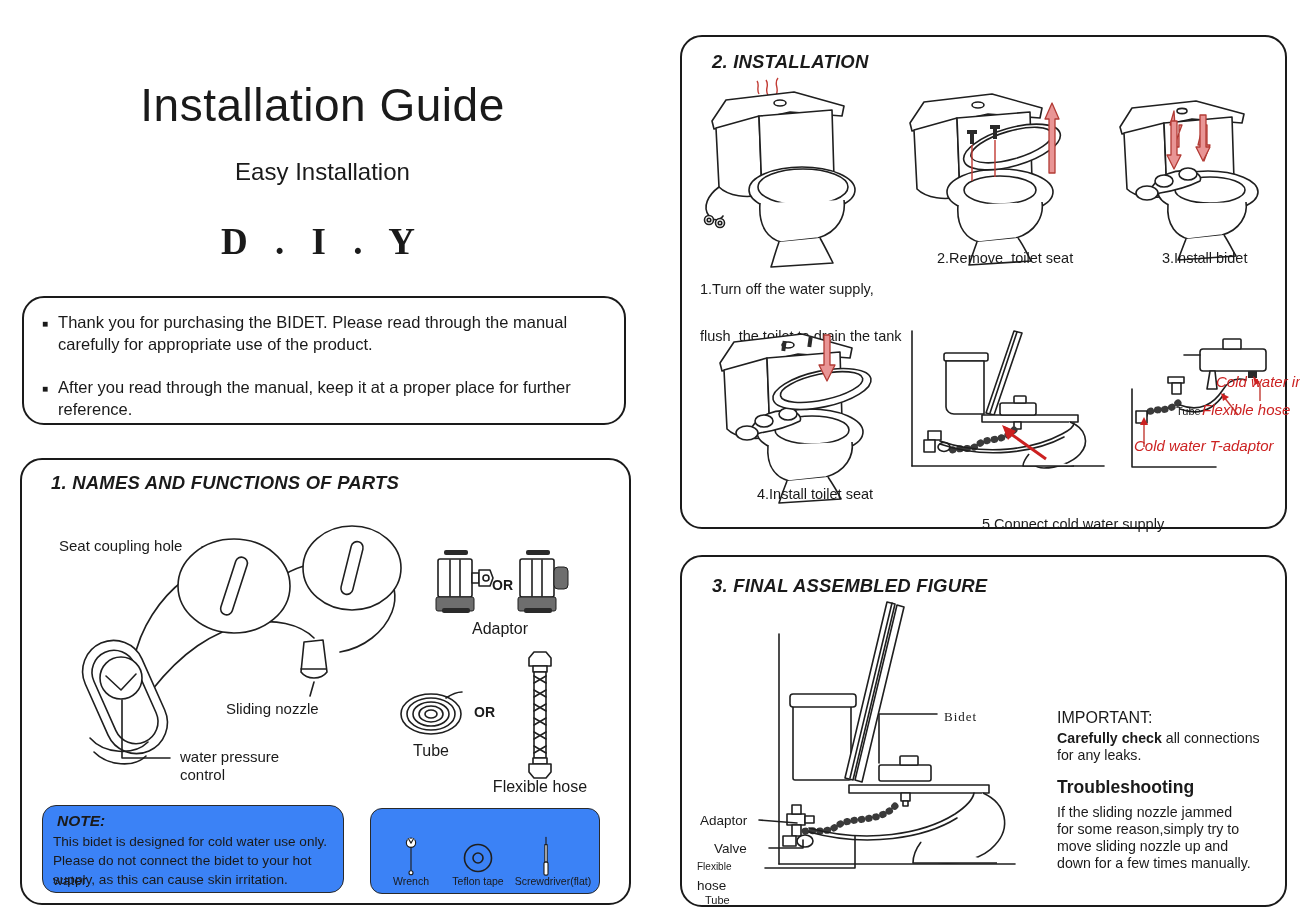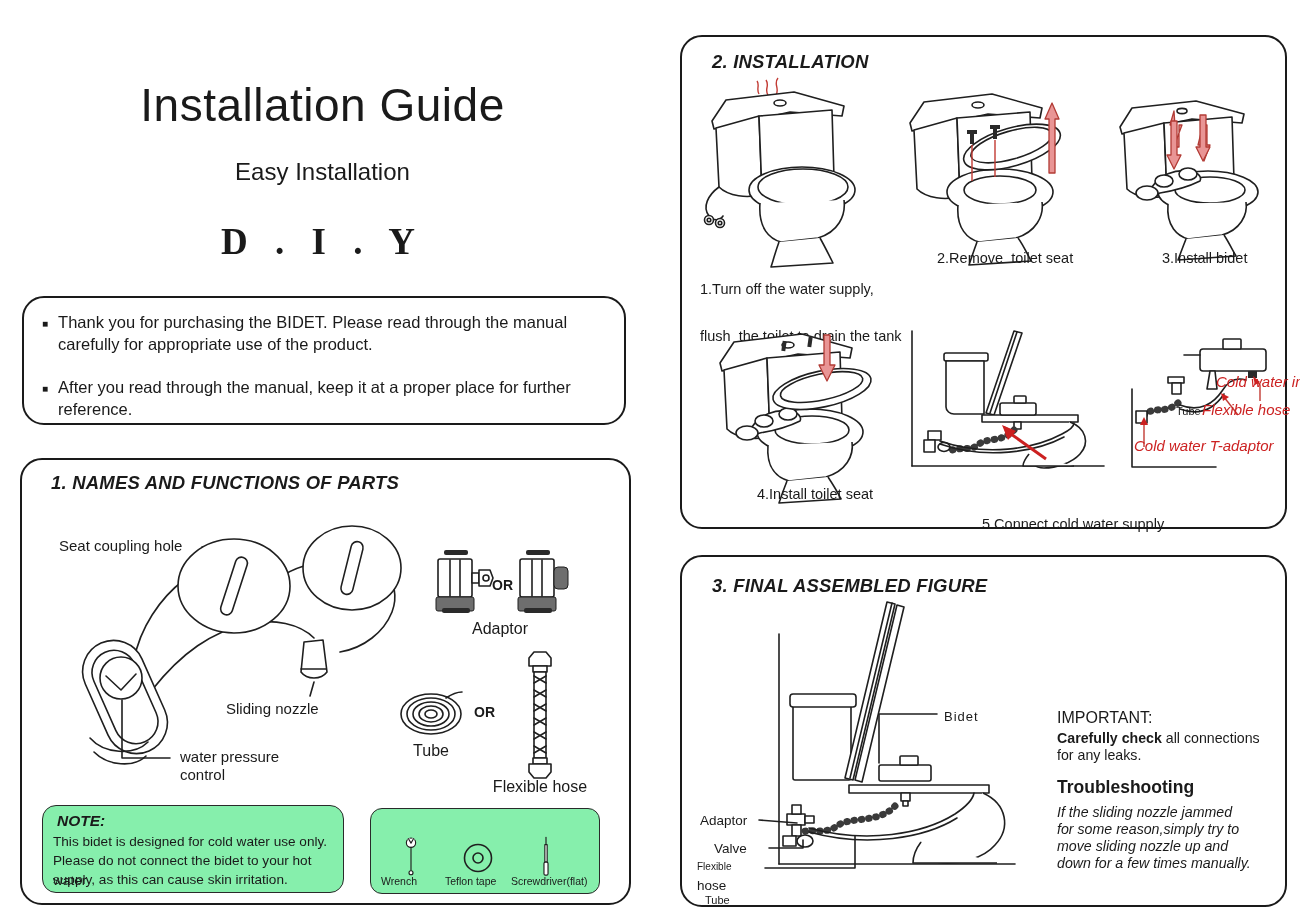--- a/index.html
+++ b/index.html
@@ -1,39 +1,39 @@
 <!DOCTYPE html>
 <html><head>
 <meta charset="utf-8">
 <style>
   html,body{margin:0;padding:0;background:#fff;}
   .page{position:relative;width:1300px;height:918px;background:#ffffff;overflow:hidden;
         font-family:"Liberation Sans",sans-serif;color:#1a1a1a;}
   .abs{position:absolute;}
   .box{position:absolute;border:2.5px solid #1a1a1a;border-radius:22px;background:#fff;}
-  .subbox{position:absolute;border:1.8px solid #2a2a2a;border-radius:14px;background:#86efac;}
+  .subbox{position:absolute;border:1.8px solid #2a2a2a;border-radius:14px;background:#3b82f6;}
   .title{font-size:46px;letter-spacing:.5px;text-align:center;}
   .subtitle{font-size:24px;text-align:center;}
   .diy{font-family:"Liberation Serif",serif;font-weight:700;font-size:37px;letter-spacing:9px;text-align:center;}
   .sec-head{font-size:18.5px;font-weight:700;font-style:italic;letter-spacing:.2px;}
   .bullet-row{display:flex;gap:10px;font-size:16.5px;line-height:21.5px;}
   .bullet-sq{font-size:10px;line-height:21.5px;flex:0 0 auto;margin-top:1px;}
   .plabel{font-size:15px;line-height:18px;}
   .caption{font-size:14.5px;line-height:15.5px;white-space:pre-wrap;}
   .or-txt{font-size:14px;font-weight:700;}
   .note-title{font-size:15.5px;font-weight:700;font-style:italic;}
   .note-line{font-size:13.6px;line-height:19.5px;}
   .tools-title{font-size:12px;font-weight:700;text-align:center;border-bottom:1.5px solid #2a2a2a;padding:5px 0 4px;}
-  .tool-lbl{font-size:10.5px;}
+  .tool-lbl{font-size:10.5px;text-align:center;}
   .red-lbl{font-size:15px;font-weight:400;font-style:italic;color:#cc2222;white-space:nowrap;}
-  .mono{font-family:Liberation Sans, sans-serif;font-size:13px;letter-spacing:1px;}
+  .mono{font-family:Liberation Serif, serif;font-size:13px;letter-spacing:1px;}
   .imp-title{font-size:16px;font-weight:400;}
   .imp-line{font-size:14.2px;line-height:16.5px;}
   .ts-title{font-size:17.5px;font-weight:700;}
-  .ts-line{font-size:14.2px;line-height:17px;font-style:italic;}
+  .ts-line{font-size:14.2px;line-height:17px;}
   svg{display:block;overflow:visible;}
   .ink{stroke:#1f1f1f;fill:none;stroke-width:1.6;stroke-linecap:round;stroke-linejoin:round;}
   .inkf{stroke:#1f1f1f;fill:#ffffff;stroke-width:1.6;stroke-linejoin:round;}
   .blk{fill:#2a2a2a;stroke:none;}
   .gry{fill:#6e6e6e;stroke:#1f1f1f;stroke-width:1;}
   .redline{stroke:#c23b34;fill:none;stroke-width:1.4;}
   .redarrow{fill:#e99595;stroke:#b23b35;stroke-width:1.3;stroke-linejoin:round;}
   .redsolid{fill:#cc2020;stroke:none;}
   .chain{stroke:#3a3a3a;fill:none;stroke-width:7;stroke-dasharray:.5 6.8;stroke-linecap:round;}
 </style>

